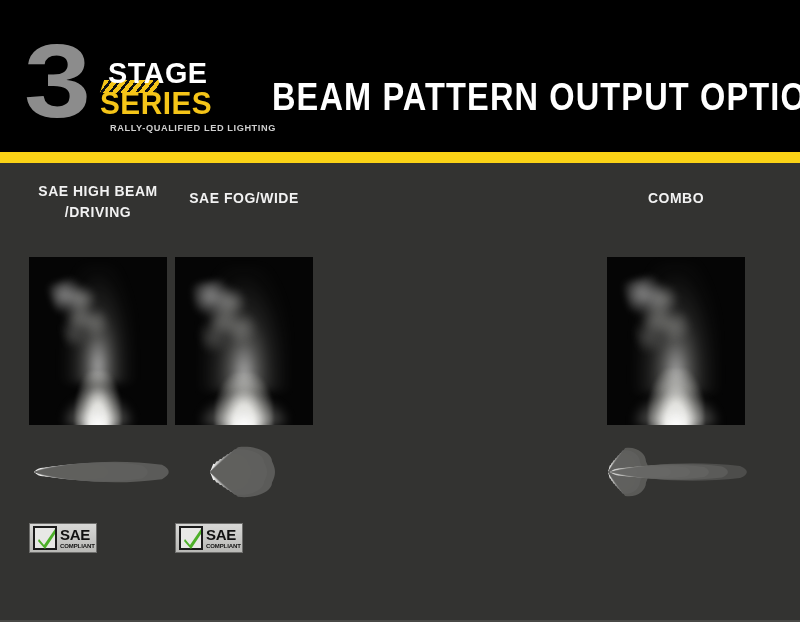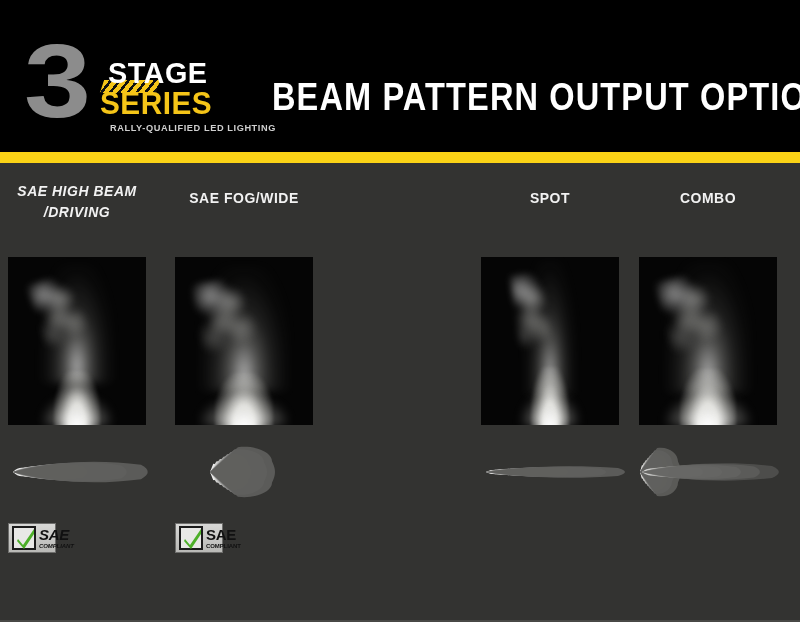--- a/index.html
+++ b/index.html
@@ -141,21 +141,21 @@
 
   
   .diagram{
     position:absolute;top:278px;left:0;width:152px;height:62px;
   }
   .diagram svg{display:block;}
 
   
   .sae-badge{
     position:absolute;top:360px;
-    width:48px;height:30px;
+    width:68px;height:30px;
     background:linear-gradient(180deg,#d8d8d6 0%,#b9b9b6 100%);
     border:1px solid #6e6e6c;
     box-sizing:border-box;
     display:flex;align-items:center;
     padding:2px 3px;
   }
   .sae-check-box{
     width:24px;height:24px;
     border:2px solid #1b1b1b;
     background:#e8e8e6;
@@ -206,21 +206,21 @@
       </div>
       <div class="logo-tag">RALLY-QUALIFIED LED LIGHTING</div>
     </div>
 
     <div id="header-title">BEAM PATTERN OUTPUT OPTIONS</div>
   </div>
 
   <div id="divider"></div>
 
   <div id="columns">
-      <div class="col" style="left: 1px; font-style: italic;">
+      <div class="col" style="left: 22px;">
         <div class="col-label two-line">
              <span>SAE HIGH BEAM</span><br><span>/DRIVING</span></div>
         <div class="photo" style="left:7px;">
              <div class="photo-inner">
             <div class="ph-plume" style="
       top:6px;width:74px;height:120px;
       background:radial-gradient(ellipse at 50% 86%,
         rgba(255,255,255,0.78) 0%,
         rgba(215,215,210,0.40) 22%,
         rgba(150,150,146,0.20) 42%,
@@ -380,89 +380,21 @@
                  <svg class="tick" viewBox="0 0 20 22">
       <path d="M2 11 L7 17 L18 1 L18 6 L8 21 L1 13 Z" fill="#4caf28"></path>
     </svg>
                </div>
                <div class="sae-words">
                  <span class="sae-big">SAE</span>
                  <span class="sae-small">COMPLIANT</span>
                </div>
              </div>
       </div>
-      <div class="col" style="left: 474px;">
-        <div class="col-label ">
-             <span>SPOT</span></div>
-        <div class="photo" style="left:7px;">
-             <div class="photo-inner">
-            <div class="ph-plume" style="
-      top:2px;width:52px;height:136px;
-      background:radial-gradient(ellipse at 50% 86%,
-        rgba(255,255,255,0.78) 0%,
-        rgba(215,215,210,0.40) 22%,
-        rgba(150,150,146,0.20) 42%,
-        rgba(70,70,68,0.08) 64%,
-        rgba(0,0,0,0) 82%);"></div>
-            <div class="ph-spray" style="
-        left:34.4px;top:16px;
-        width:32.24px;height:78.88px;
-        transform:rotate(-8deg);
-        background:
-          radial-gradient(circle at 30% 20%, rgba(255,255,255,0.55) 0 6%, rgba(0,0,0,0) 30%),
-          radial-gradient(circle at 62% 34%, rgba(240,240,236,0.48) 0 5%, rgba(0,0,0,0) 28%),
-          radial-gradient(circle at 44% 56%, rgba(225,225,220,0.42) 0 7%, rgba(0,0,0,0) 32%),
-          radial-gradient(circle at 72% 70%, rgba(210,210,205,0.34) 0 5%, rgba(0,0,0,0) 26%),
-          radial-gradient(circle at 22% 76%, rgba(200,200,196,0.30) 0 4%, rgba(0,0,0,0) 24%);"></div>
-            <div class="ph-hot" style="
-      width:38px;height:62px;"></div>
-            <div class="ph-ground" style="
-      width:57px;height:31px;
-      background:radial-gradient(ellipse at 50% 100%,
-        rgba(255,255,255,0.95) 0%, rgba(190,190,186,0.40) 45%, rgba(0,0,0,0) 78%);"></div>
-          </div>
-           </div>
-        <div class="diagram">
-             <svg width="152" height="62" viewBox="0 0 152 62">
-            <path d="M 12 31
-      C 16.5 28.6548 21.9 28.14 27 29.427
-      C 28.05 30.428 28.05 31.572 27 32.573
-      C 21.9 33.86 16.5 33.3452 12 31 Z" fill="#ffffff" opacity="0.92"></path>
-            <path d="M 12 31
-      C 20.4 28.1464 30.48 27.52 40 29.086
-      C 41.96 30.304 41.96 31.696 40 32.914
-      C 30.48 34.480000000000004 20.4 33.8536 12 31 Z" fill="#e2e2e0" opacity="0.92"></path>
-            <path d="M 12 31
-      C 25.2 27.638 41.040000000000006 26.9 56 28.745
-      C 59.08 30.18 59.08 31.82 56 33.255
-      C 41.040000000000006 35.1 25.2 34.362 12 31 Z" fill="#c6c6c4" opacity="0.92"></path>
-            <path d="M 12 31
-      C 30 27.1296 51.6 26.28 72 28.404
-      C 76.2 30.056 76.2 31.944 72 33.596000000000004
-      C 51.6 35.72 30 34.870400000000004 12 31 Z" fill="#ababa8" opacity="0.92"></path>
-            <path d="M 12 31
-      C 35.4 26.6212 63.480000000000004 25.66 90 28.063
-      C 95.46000000000001 29.932 95.46000000000001 32.068 90 33.937
-      C 63.480000000000004 36.34 35.4 35.3788 12 31 Z" fill="#949492" opacity="0.92"></path>
-            <path d="M 12 31
-      C 40.8 26.1128 75.36 25.04 108 27.722
-      C 114.72 29.808 114.72 32.192 108 34.278
-      C 75.36 36.96 40.8 35.8872 12 31 Z" fill="#7e7e7c" opacity="0.92"></path>
-            <path d="M 12 31
-      C 46.199999999999996 25.6044 87.24000000000001 24.42 126 27.381
-      C 133.98 29.684 133.98 32.316 126 34.619
-      C 87.24000000000001 37.58 46.199999999999996 36.3956 12 31 Z" fill="#6d6d6b" opacity="0.92"></path>
-            <path d="M 12 31
-      C 51.6 25.096 99.12 23.8 144 27.04
-      C 153.24 29.56 153.24 32.44 144 34.96
-      C 99.12 38.2 51.6 36.903999999999996 12 31 Z" fill="#5e5e5c" opacity="0.92"></path>
-          </svg>
-           </div>
-      </div>
-      <div class="col" style="left: 632px;">
+      <div class="col" style="left: 600px;">
         <div class="col-label ">
              <span>COMBO</span></div>
         <div class="photo" style="left:7px;">
              <div class="photo-inner">
             <div class="ph-plume" style="
       top:4px;width:88px;height:132px;
       background:radial-gradient(ellipse at 50% 86%,
         rgba(255,255,255,0.78) 0%,
         rgba(215,215,210,0.40) 22%,
         rgba(150,150,146,0.20) 42%,

